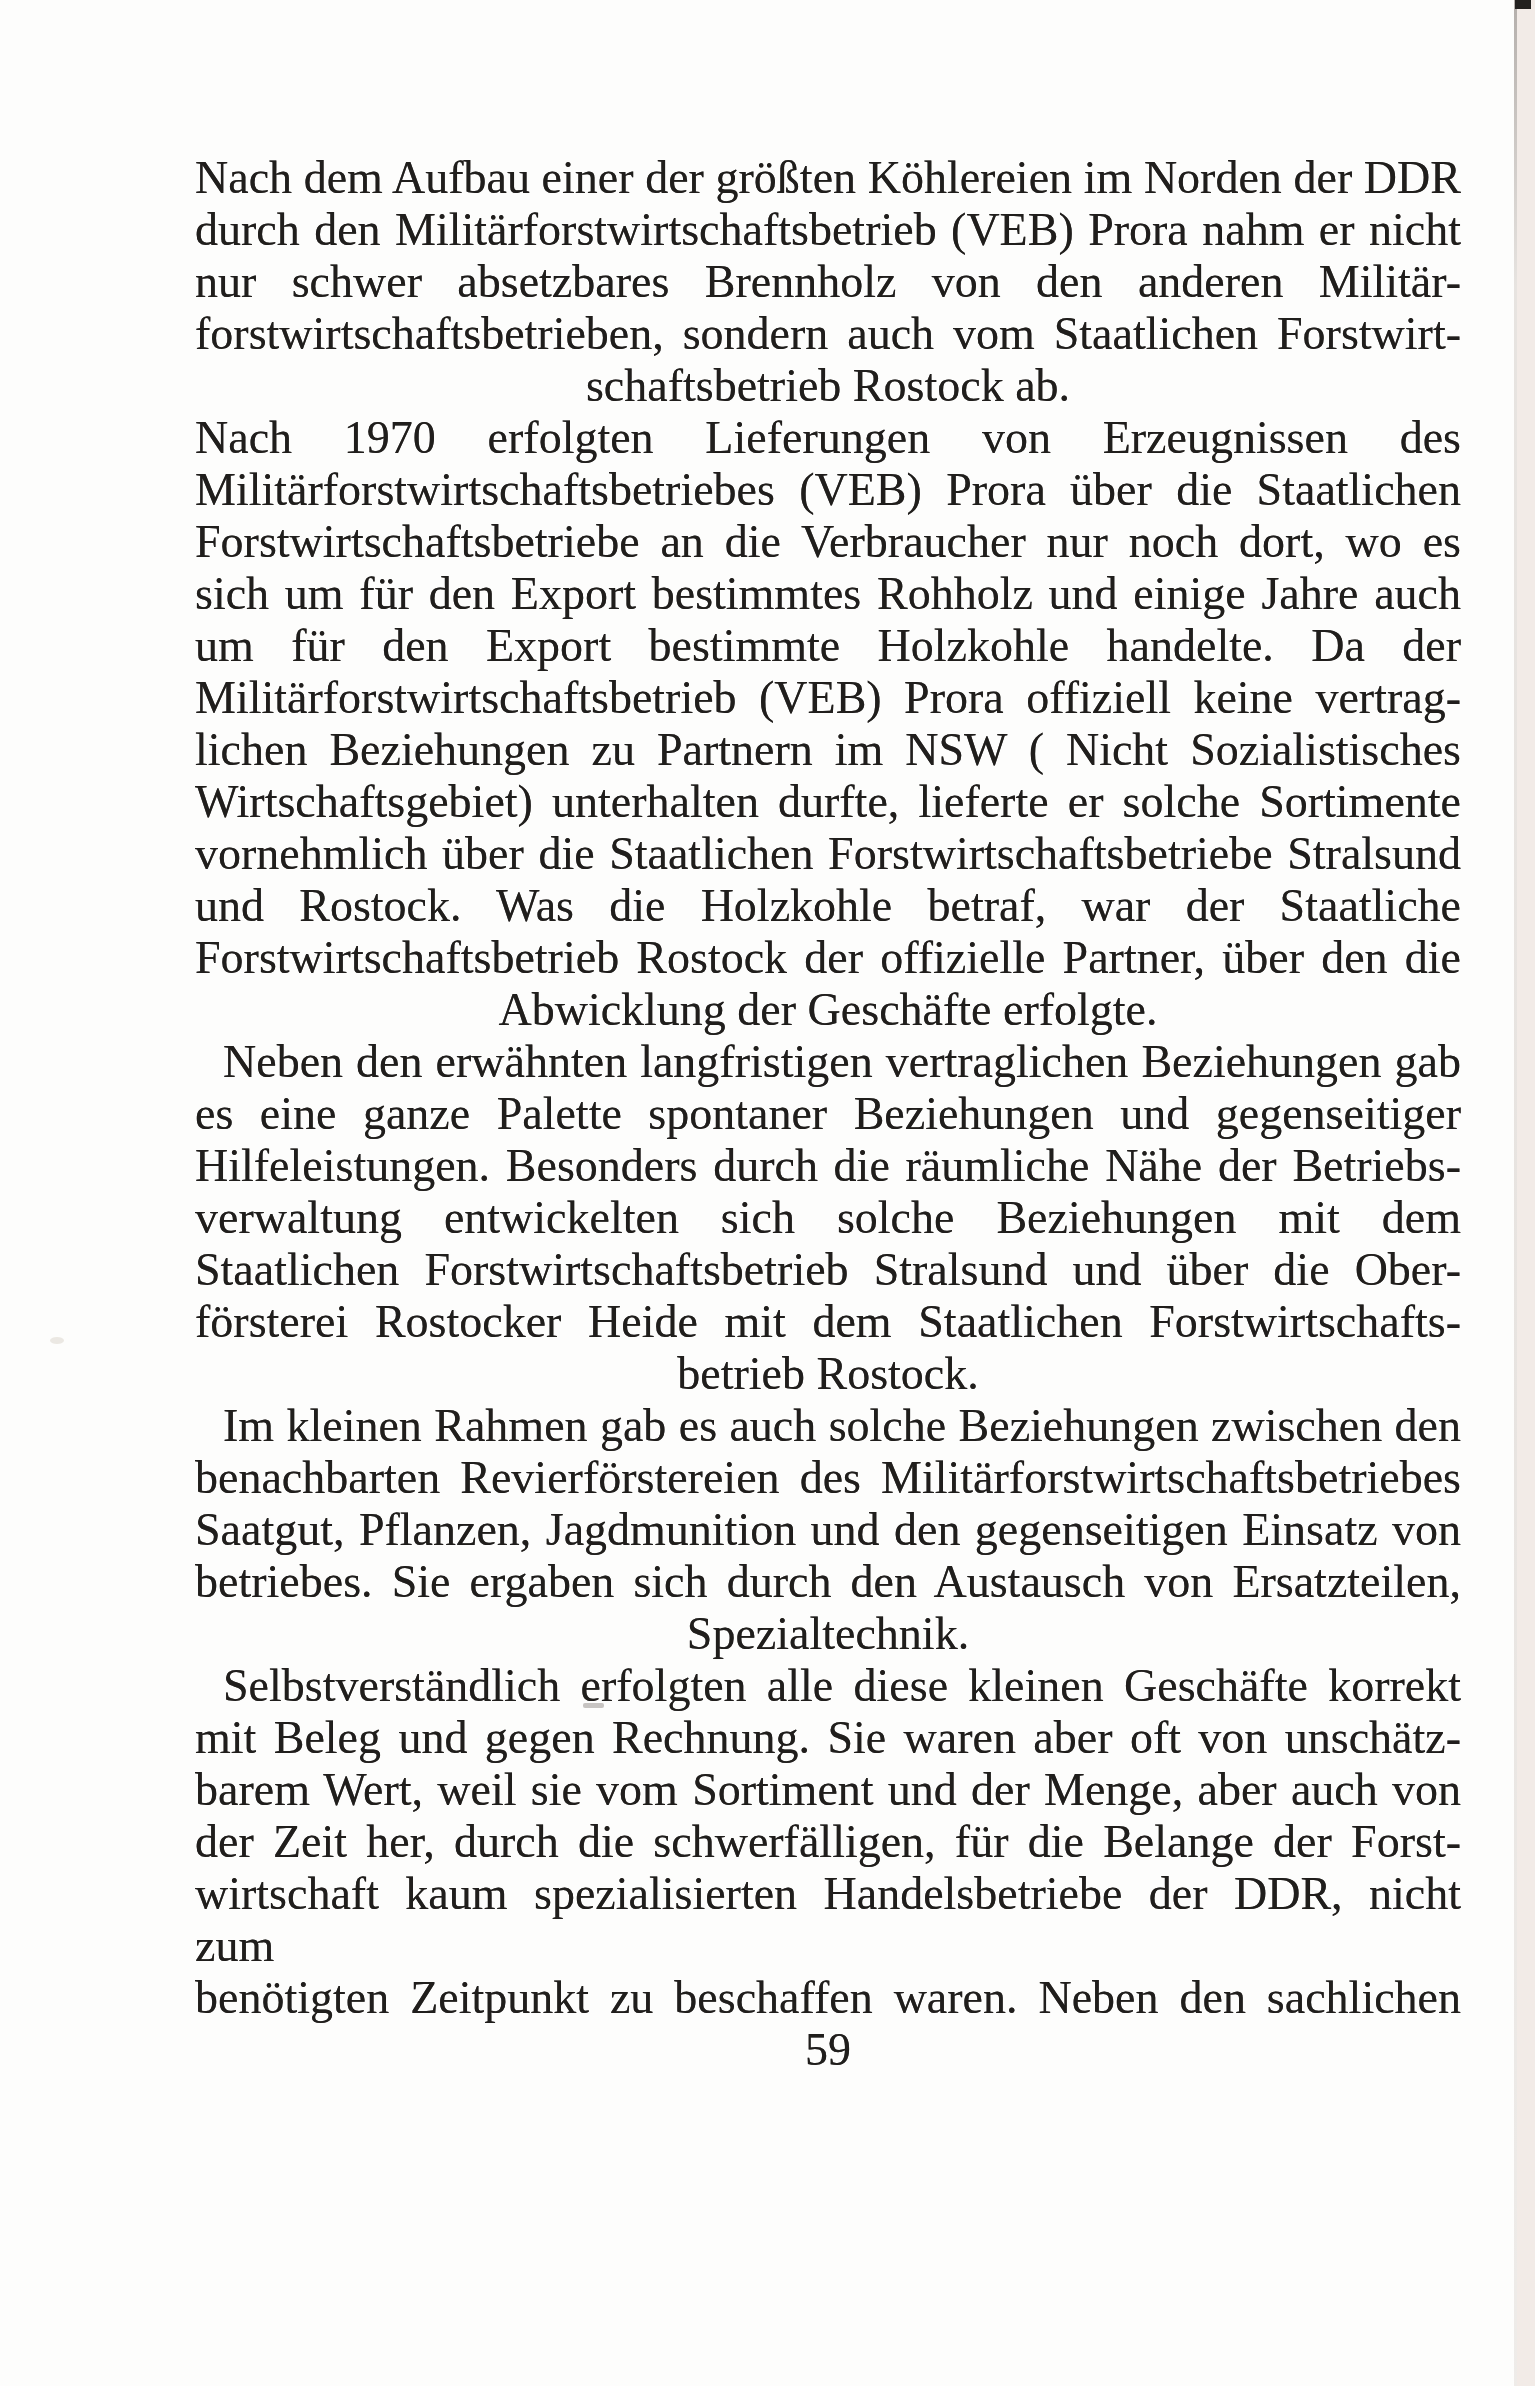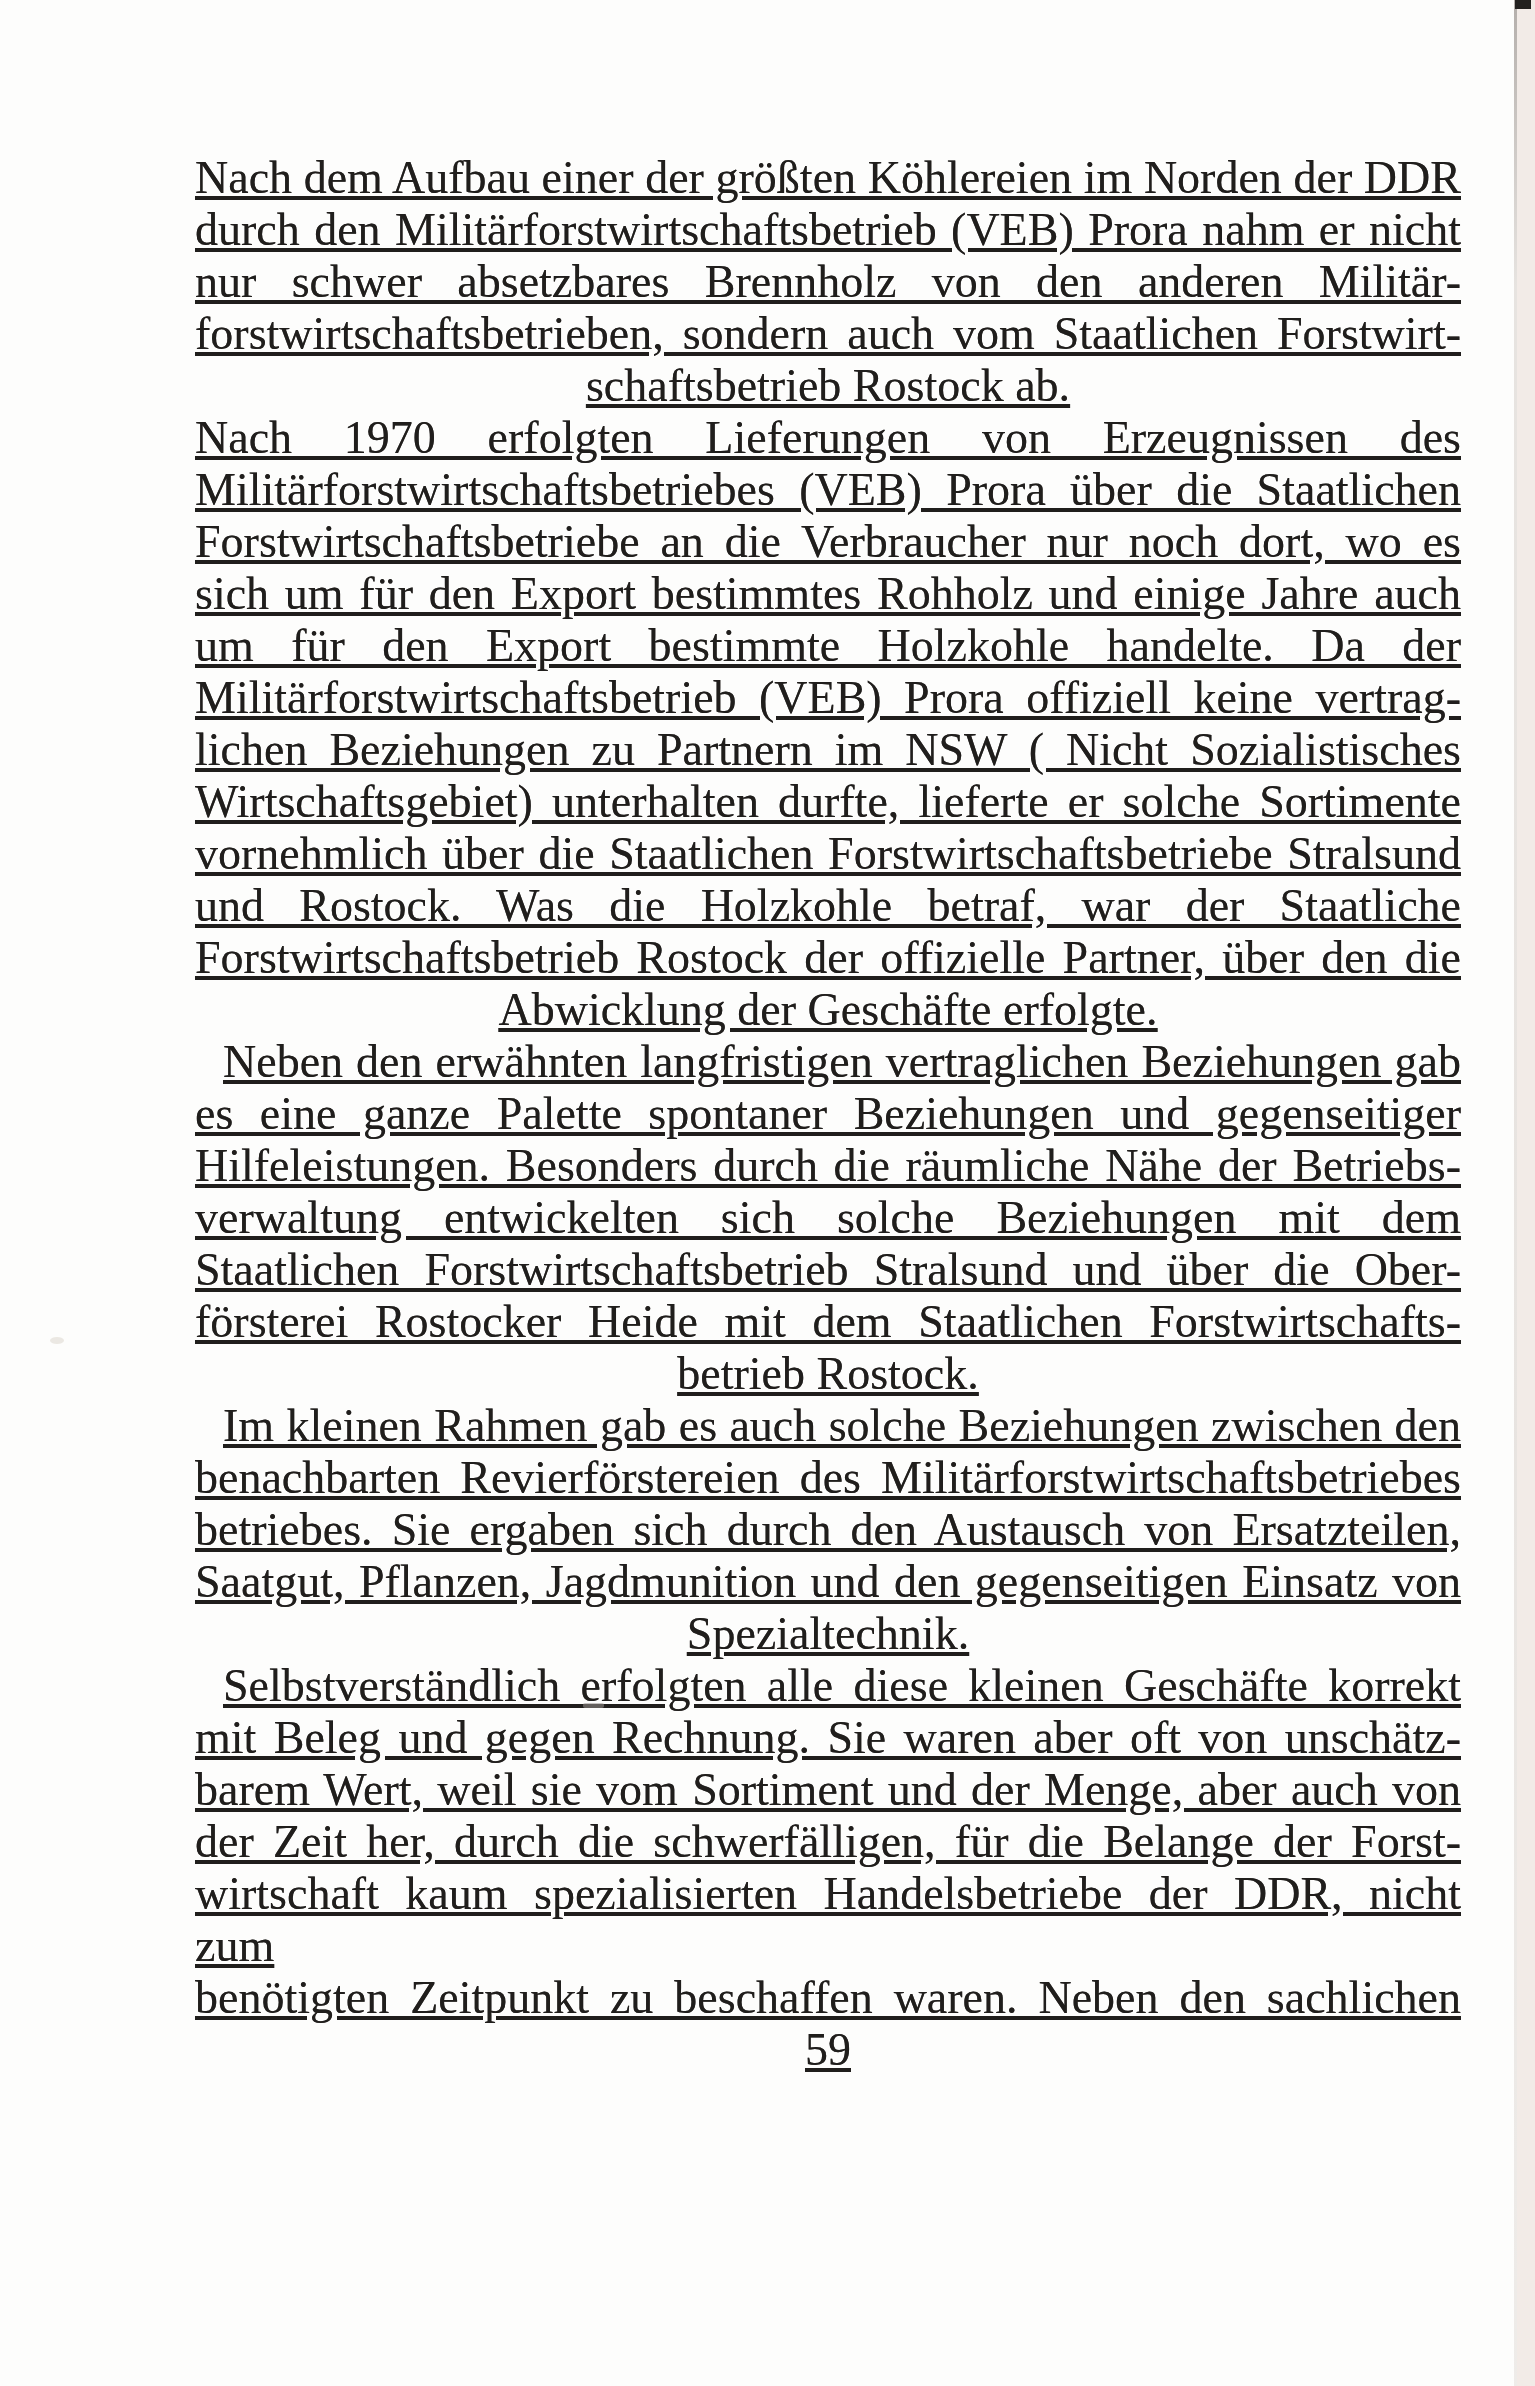--- a/index.html
+++ b/index.html
@@ -21,21 +21,20 @@
     color: var(--ink);
   }
   .text-block {
     position: absolute;
     left: 195px;
     top: 152px;
     width: 1266px;
     font-size: 46px;
     line-height: 52px;
     text-shadow: 0 0 0.6px rgba(32, 30, 28, 0.75);
-    text-decoration: underline;
   }
   .para { margin: 0; }
   .line { width: 100%; }
   .line.just {
     text-align: justify;
     text-align-last: justify;
     text-justify: inter-word;
   }
   .line.flush { text-align: center; }
   .line.indent { text-indent: 28px; }
@@ -121,22 +120,22 @@
         <div class="line just">es eine ganze Palette spontaner Beziehungen und gegenseitiger</div>
         <div class="line just">Hilfeleistungen. Besonders durch die räumliche Nähe der Betriebs-</div>
         <div class="line just">verwaltung entwickelten sich solche Beziehungen mit dem</div>
         <div class="line just">Staatlichen Forstwirtschaftsbetrieb Stralsund und über die Ober-</div>
         <div class="line just">försterei Rostocker Heide mit dem Staatlichen Forstwirtschafts-</div>
         <div class="line flush">betrieb Rostock.</div>
       </div>
       <div class="para">
         <div class="line just indent">Im kleinen Rahmen gab es auch solche Beziehungen zwischen den</div>
         <div class="line just">benachbarten Revierförstereien des Militärforstwirtschaftsbetriebes</div>
+        <div class="line just">Saatgut, Pflanzen, Jagdmunition und den gegenseitigen Einsatz von</div>
         <div class="line just">betriebes. Sie ergaben sich durch den Austausch von Ersatzteilen,</div>
-        <div class="line just">Saatgut, Pflanzen, Jagdmunition und den gegenseitigen Einsatz von</div>
         <div class="line flush">Spezialtechnik.</div>
       </div>
       <div class="para">
         <div class="line just indent">Selbstverständlich erfolgten alle diese kleinen Geschäfte korrekt</div>
         <div class="line just">mit Beleg und gegen Rechnung. Sie waren aber oft von unschätz-</div>
         <div class="line just">barem Wert, weil sie vom Sortiment und der Menge,  aber auch von</div>
         <div class="line just">der Zeit her, durch die schwerfälligen, für die Belange der Forst-</div>
         <div class="line just">wirtschaft kaum spezialisierten Handelsbetriebe der DDR, nicht zum</div>
         <div class="line just">benötigten Zeitpunkt zu beschaffen waren. Neben den sachlichen</div>
       </div>

